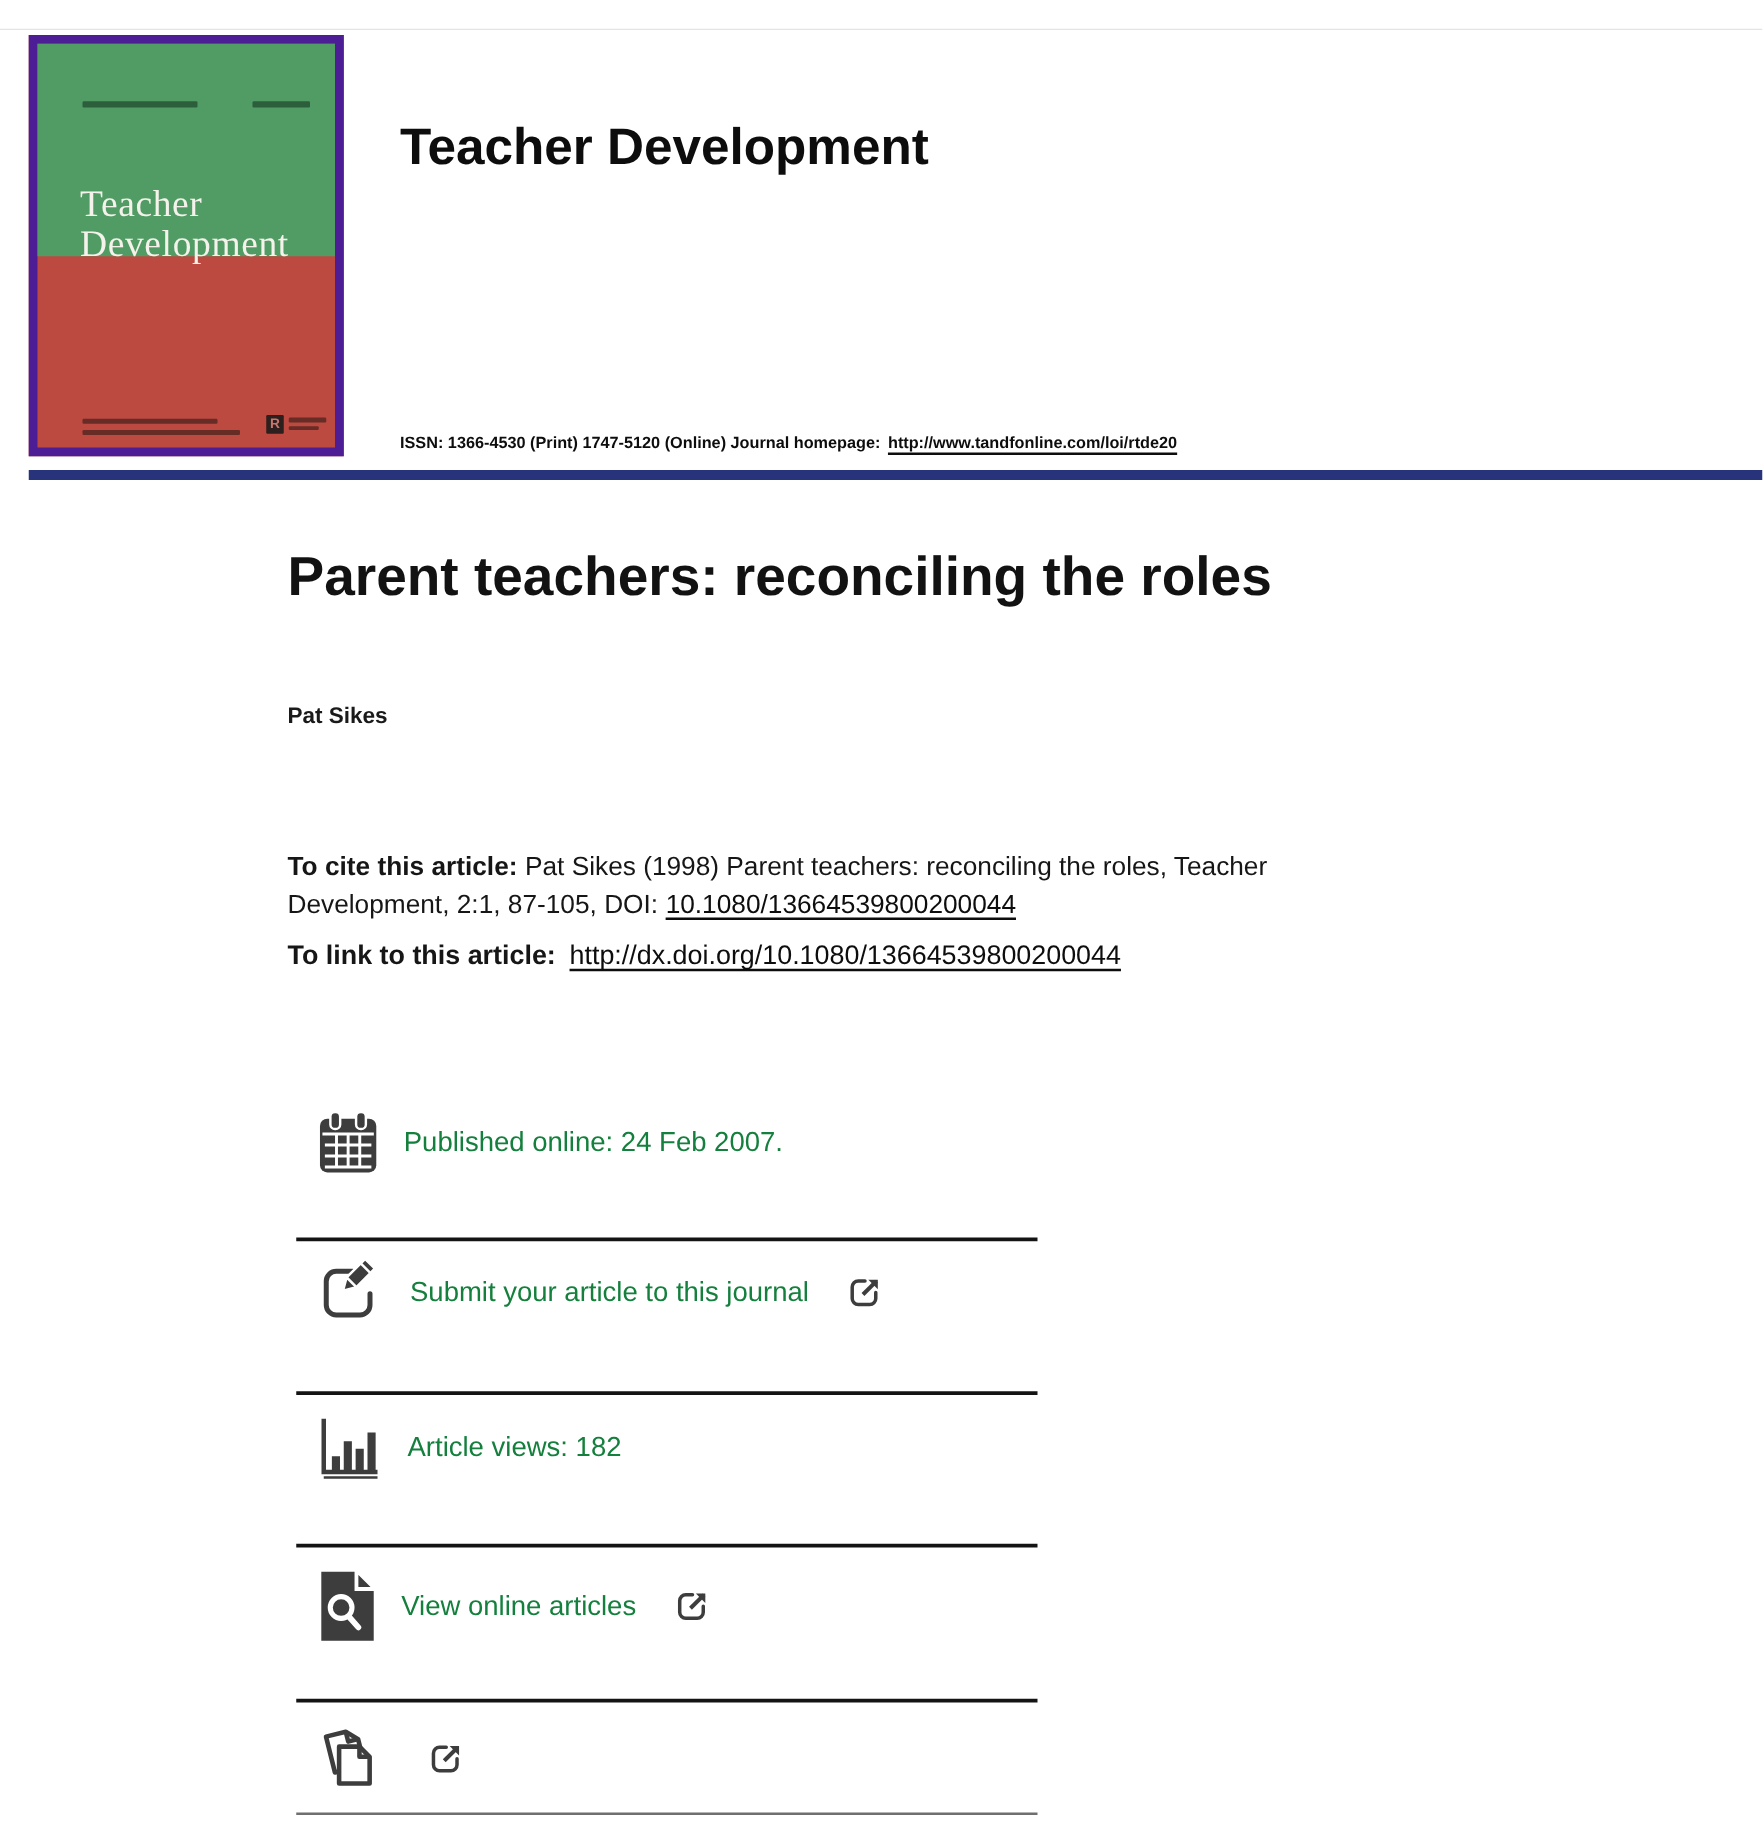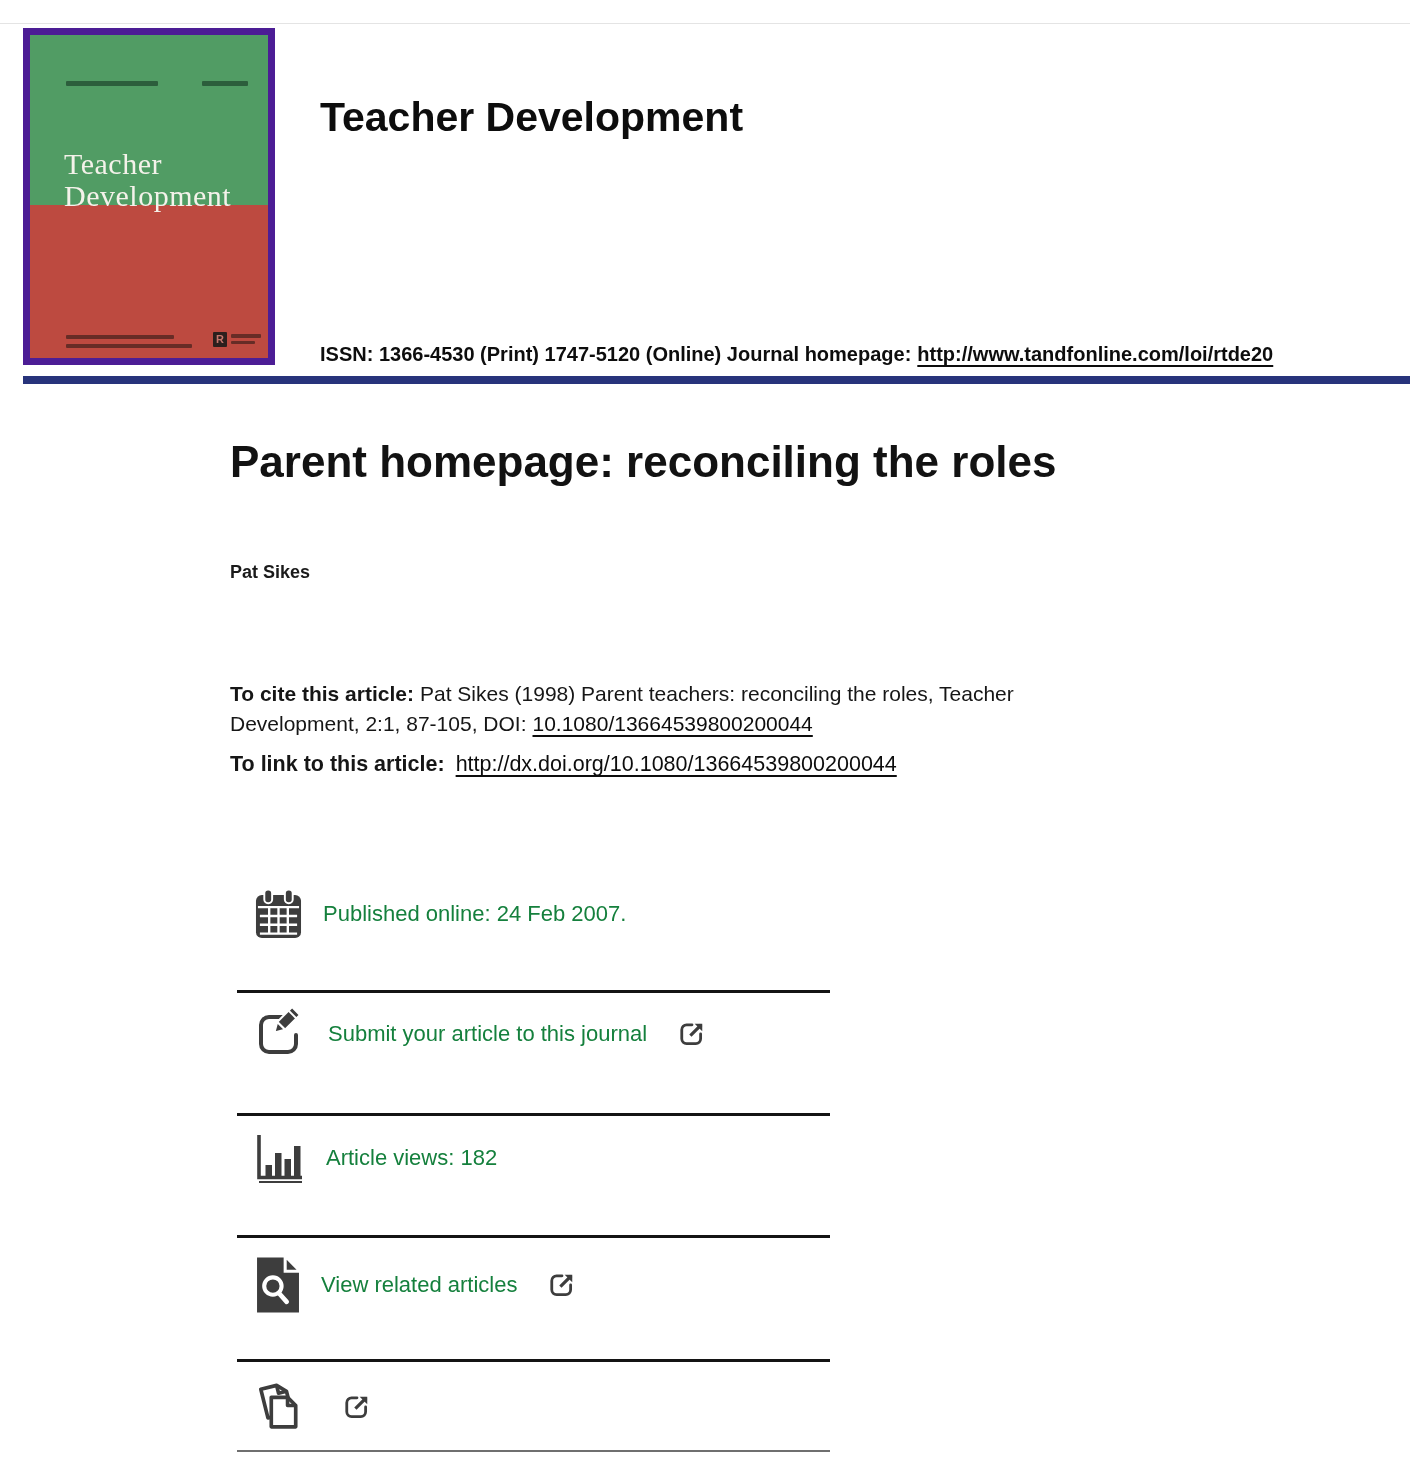--- a/index.html
+++ b/index.html
@@ -31,21 +31,21 @@
     position:absolute; left:183px; top:297px; width:14px; height:15px;
     background:#2c1f1d; color:#c5766d; font-size:11px; font-weight:bold;
     text-align:center; line-height:15px; border-radius:1px;
   }
 
   .journal-title {
     left:320px; top:94px; font-size:41px; font-weight:bold; color:#0d0d0d;
     line-height:46px; white-space:nowrap;
   }
   .issn-line {
-    left:320px; top:341px; font-size:20px; font-weight:bold; color:#0d0d0d;
+    left:320px; top:341px; font-size:13px; font-weight:bold; color:#0d0d0d;
     line-height:26px; white-space:nowrap;
   }
   .issn-line a, .linkish {
     color:#0d0d0d; text-decoration:underline; text-underline-offset:4px;
     text-decoration-thickness:2px; cursor:pointer;
   }
   .navy-bar { left:23px; top:376px; width:1387px; height:8px; background:#27337b; }
 
   
   .article-title {
@@ -95,21 +95,21 @@
 </div>
 
 <h1 class="abs journal-title" style="margin:0;">Teacher Development</h1>
 
 <div class="abs issn-line">
   <span>ISSN: 1366-4530 (Print) 1747-5120 (Online) Journal homepage:</span><a class="gap-s">http://www.tandfonline.com/loi/rtde20</a>
 </div>
 
 <div class="abs navy-bar"></div>
 
-<h2 class="abs article-title" style="margin:0;">Parent homepage: reconciling the roles</h2>
+<h2 class="abs article-title" style="margin:0;">Parent teachers: reconciling the roles</h2>
 <div class="abs author">Pat Sikes</div>
 
 <div class="abs cite-block">
   <b>To cite this article:</b><span class="gap-s">Pat Sikes (1998) Parent teachers: reconciling the roles, Teacher</span><br>
   <span>Development, 2:1, 87-105, DOI:</span><span class="linkish gap-s">10.1080/13664539800200044</span>
 </div>
 
 <div class="abs link-line">
   <b>To link to this article:</b><span class="linkish gap-m">http://dx.doi.org/10.1080/13664539800200044</span>
 </div>
@@ -164,21 +164,21 @@
 </div>
 <div class="divider d3"></div>
 
 <div class="row r4">
   <svg class="licon" width="45" height="58" viewBox="0 0 44 56">
     <path d="M2 1 H28 V16 H43 V55 H2 Z" fill="#3d3d3d"></path>
     <path d="M30 1 L43 14 H30 Z" fill="#3d3d3d" stroke="#ffffff" stroke-width="2" stroke-linejoin="round"></path>
     <circle cx="17.5" cy="29" r="8.5" fill="none" stroke="#ffffff" stroke-width="4"></circle>
     <line x1="23.5" y1="36" x2="31" y2="44.5" stroke="#ffffff" stroke-width="4.5" stroke-linecap="round"></line>
   </svg>
-  <span class="row-label">View related articles</span>
+  <span class="row-label">View online articles</span>
   <svg class="ext" width="28" height="28" viewBox="0 0 26 26">
     <path d="M13 4.5 H8 a4.5 4.5 0 0 0 -4.5 4.5 v8.5 a4.5 4.5 0 0 0 4.5 4.5 h8.5 a4.5 4.5 0 0 0 4.5 -4.5 V13" fill="none" stroke="#3d3d3d" stroke-width="2.6" stroke-linecap="round"></path>
     <line x1="11.5" y1="14.5" x2="21.5" y2="4.5" stroke="#3d3d3d" stroke-width="3"></line>
     <path d="M15.5 3.5 h7 v7 z" fill="#3d3d3d"></path>
   </svg>
 </div>
 <div class="divider d4"></div>
 
 <div class="row r5">
   <svg class="licon" width="57" height="57" viewBox="0 0 56 56">

